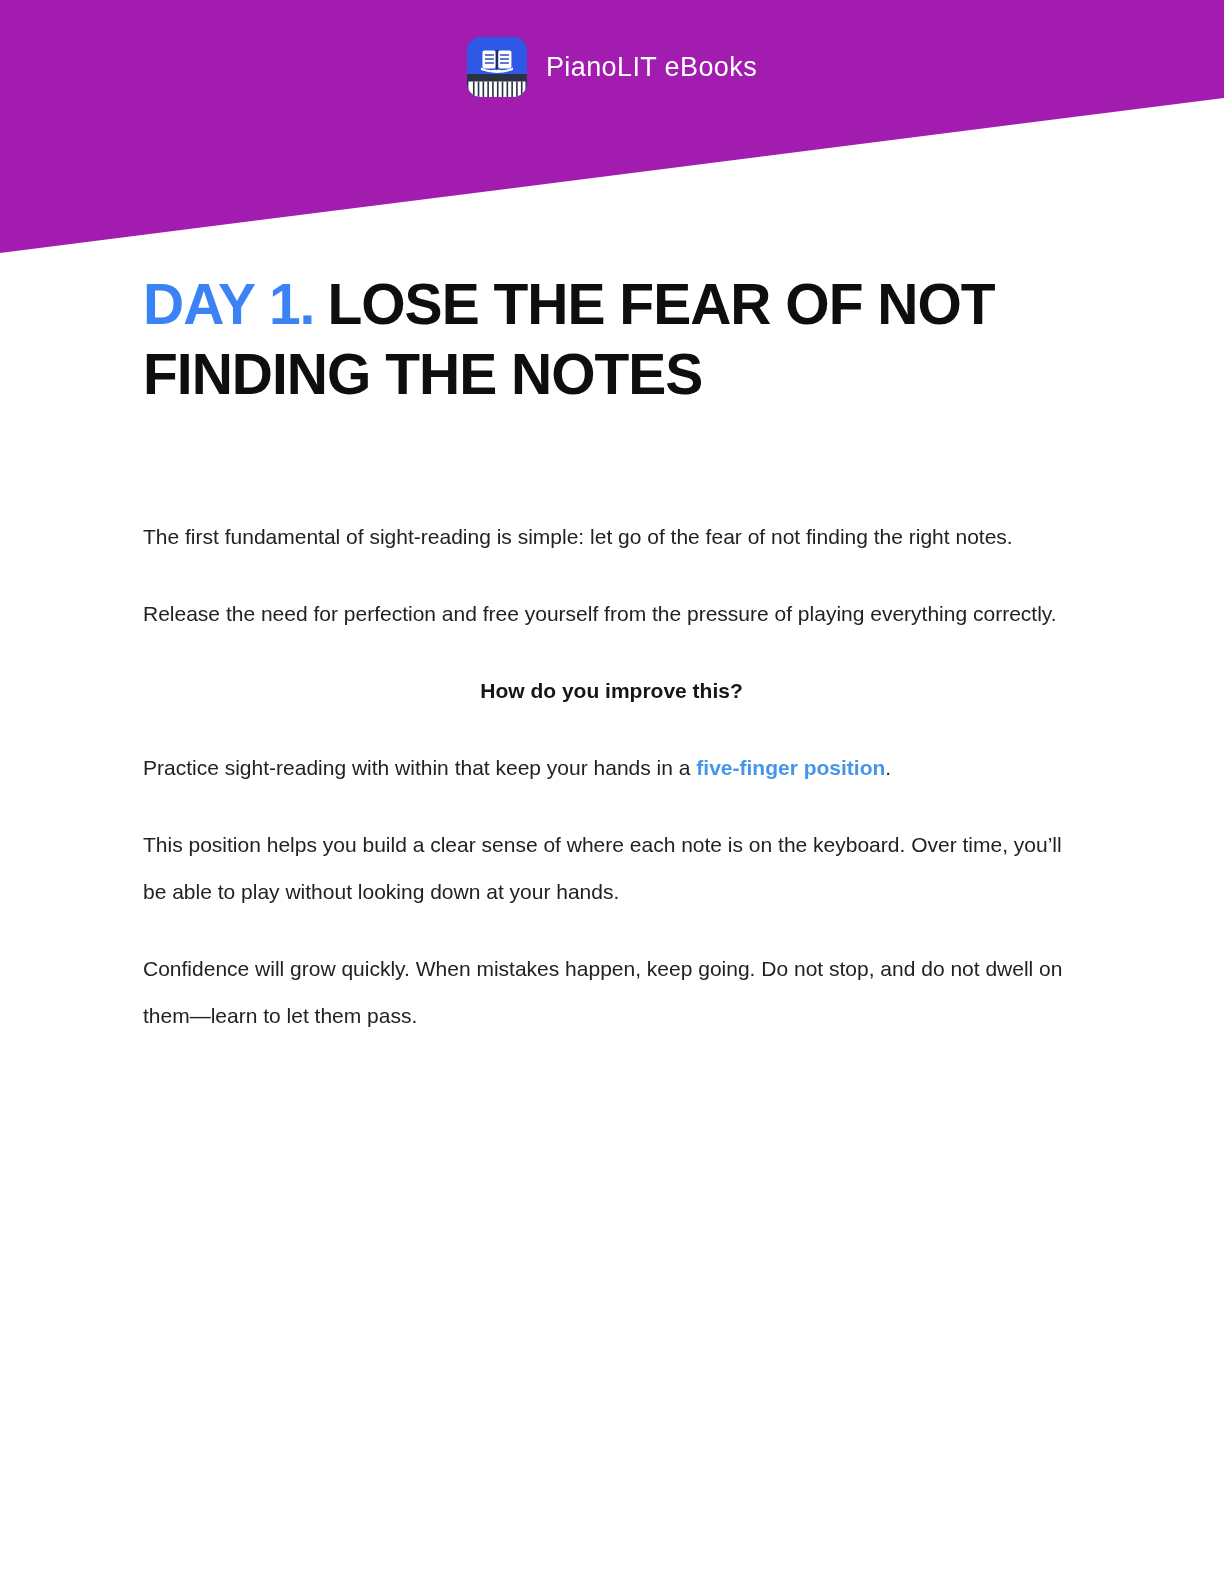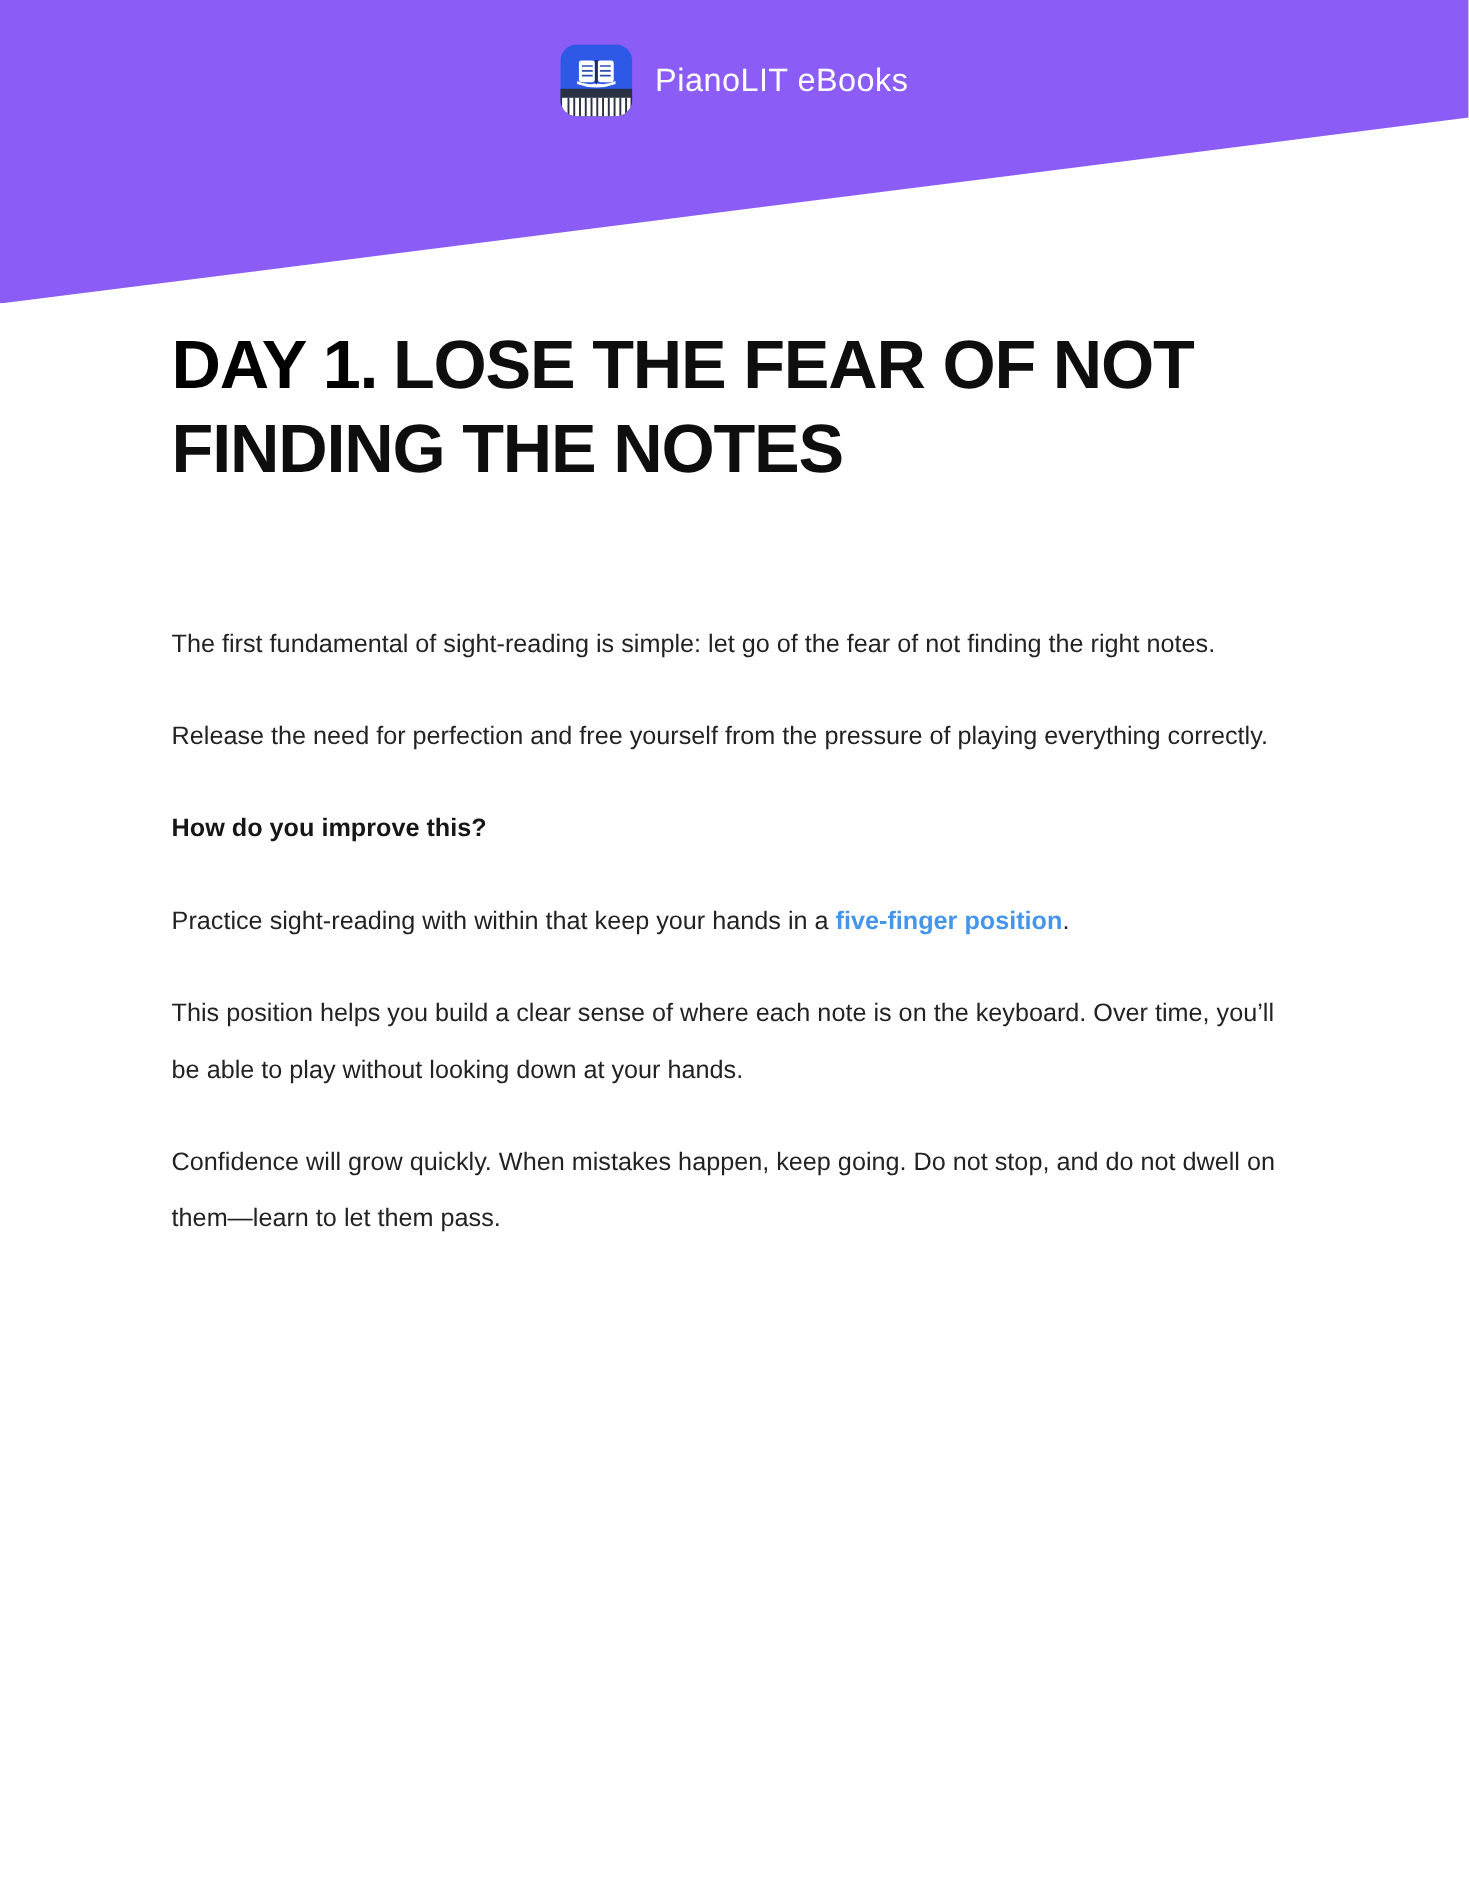--- a/index.html
+++ b/index.html
@@ -11,21 +11,21 @@
     font-family: "Liberation Sans", sans-serif;
     position: relative;
     overflow: hidden;
   }
 
   
   .header {
     position: relative;
     width: 1224px;
     height: 253px;
-    background: #8b5cf6;
+    background: #a21caf;
     clip-path: polygon(0 0, 1224px 0, 1224px 98px, 0 253px);
   }
   .brand {
     position: absolute;
     top: 37px;
     left: 50%;
     transform: translateX(-50%);
     display: flex;
     align-items: center;
     gap: 19px;
@@ -44,36 +44,36 @@
     margin: 16px 0 0 143px;
     width: 890px;
     font-size: 57px;
     line-height: 70px;
     font-weight: 800;
     letter-spacing: -1px;
     color: #0e0e0e;
     text-transform: uppercase;
   }
   .page-title .day-accent {
-    color: #000000;
+    color: #3b82f6;
     margin-right: 13px;
   }
 
   
   .content {
     margin-top: 104px;
     padding: 0 144px 0 143px;
   }
   .content p {
     font-size: 21px;
     line-height: 47px;
     color: #222222;
     margin: 0 0 30px 0;
   }
-  .content p.bold { font-weight: 700; color: #161616; }
+  .content p.bold { font-weight: 700; color: #161616; text-align: center; }
   .inline-link {
     color: #4596eb;
     font-weight: 700;
     text-decoration: none;
     cursor: pointer;
   }
 </style>
 </head>
 <body>
 

